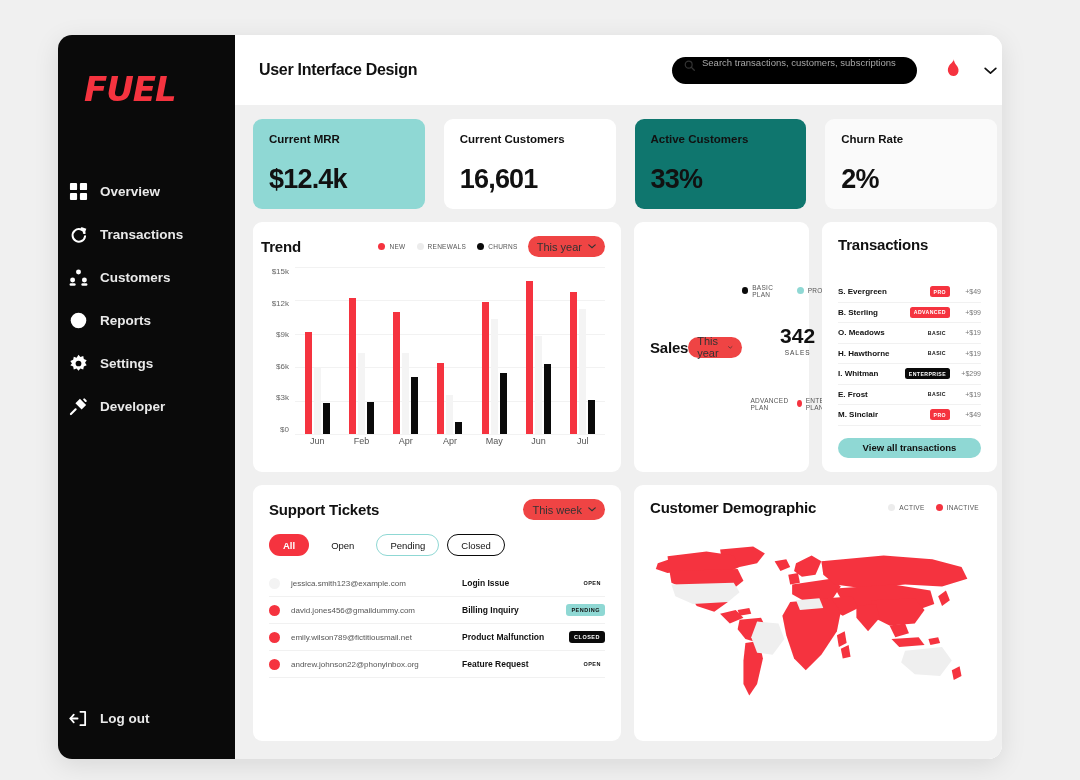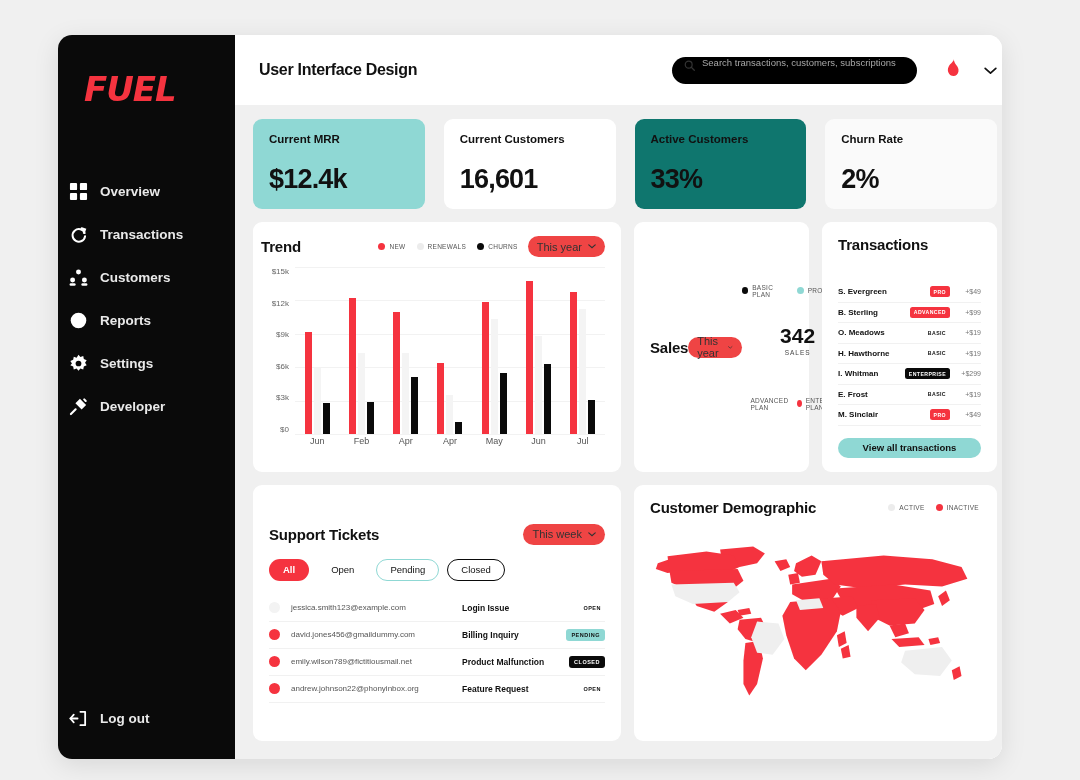--- a/index.html
+++ b/index.html
@@ -130,21 +130,21 @@
   .badge.enterprise { background: #0a0a0a; color: #fff; }
   .txn-amt { font-size: 7px; color: #777; width: 26px; text-align: right; }
   .view-all {
     margin-top: 12px; height: 28px; background: #8fd8d4;
     border-radius: 14px; display: flex; align-items: center; justify-content: center;
     font-size: 9.5px; font-weight: bold; color: #111; cursor: pointer; border: 0;
     font-family: "Liberation Sans", sans-serif;
   }
   
   .row3 { display: flex; gap: 13px; flex: 1; min-height: 0; }
-  .tickets { width: 368px; display: flex; flex-direction: column; justify-content: center; }
+  .tickets { width: 368px; display: flex; flex-direction: column; }
   .chips { display: flex; gap: 8px; margin-top: 14px; }
   .chip {
     height: 22px; border-radius: 11px; padding: 0 13px;
     display: flex; align-items: center; font-size: 9.5px; cursor: pointer;
     background: transparent; border: 1.4px solid transparent; color: #111;
     font-family: "Liberation Sans", sans-serif;
   }
   .chip.active { background: #f5333f; color: #fff; font-weight: bold; }
   .chip.outline-teal { border-color: #8fd8d4; }
   .chip.outline-black { border-color: #0a0a0a; }

